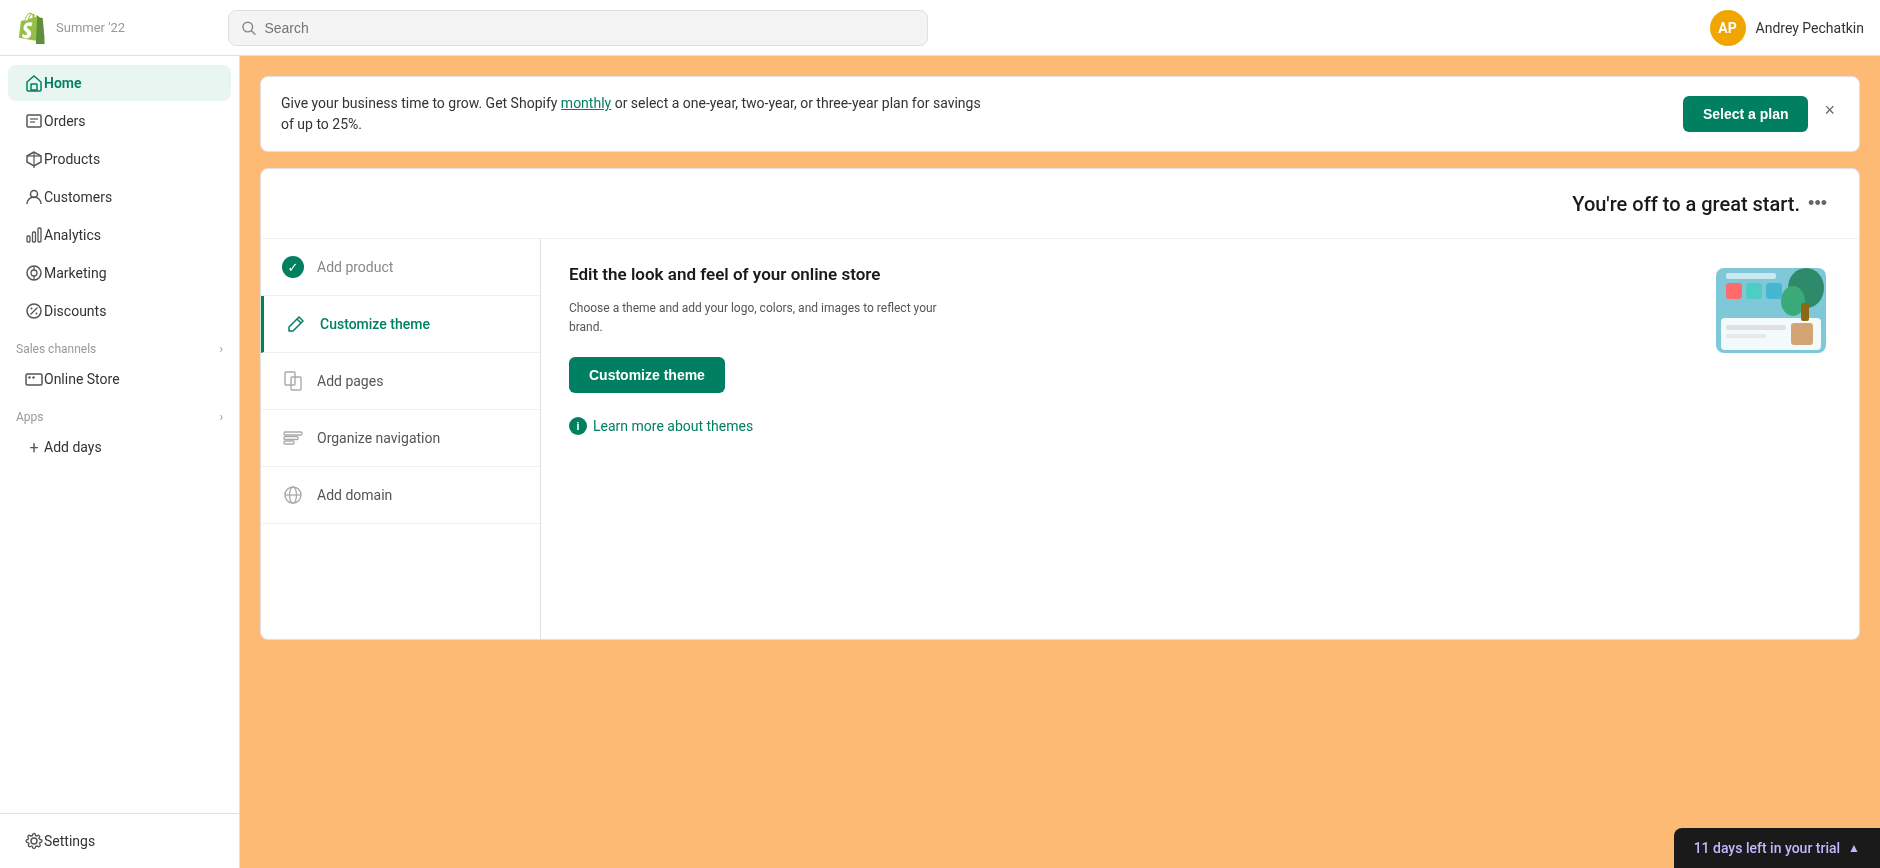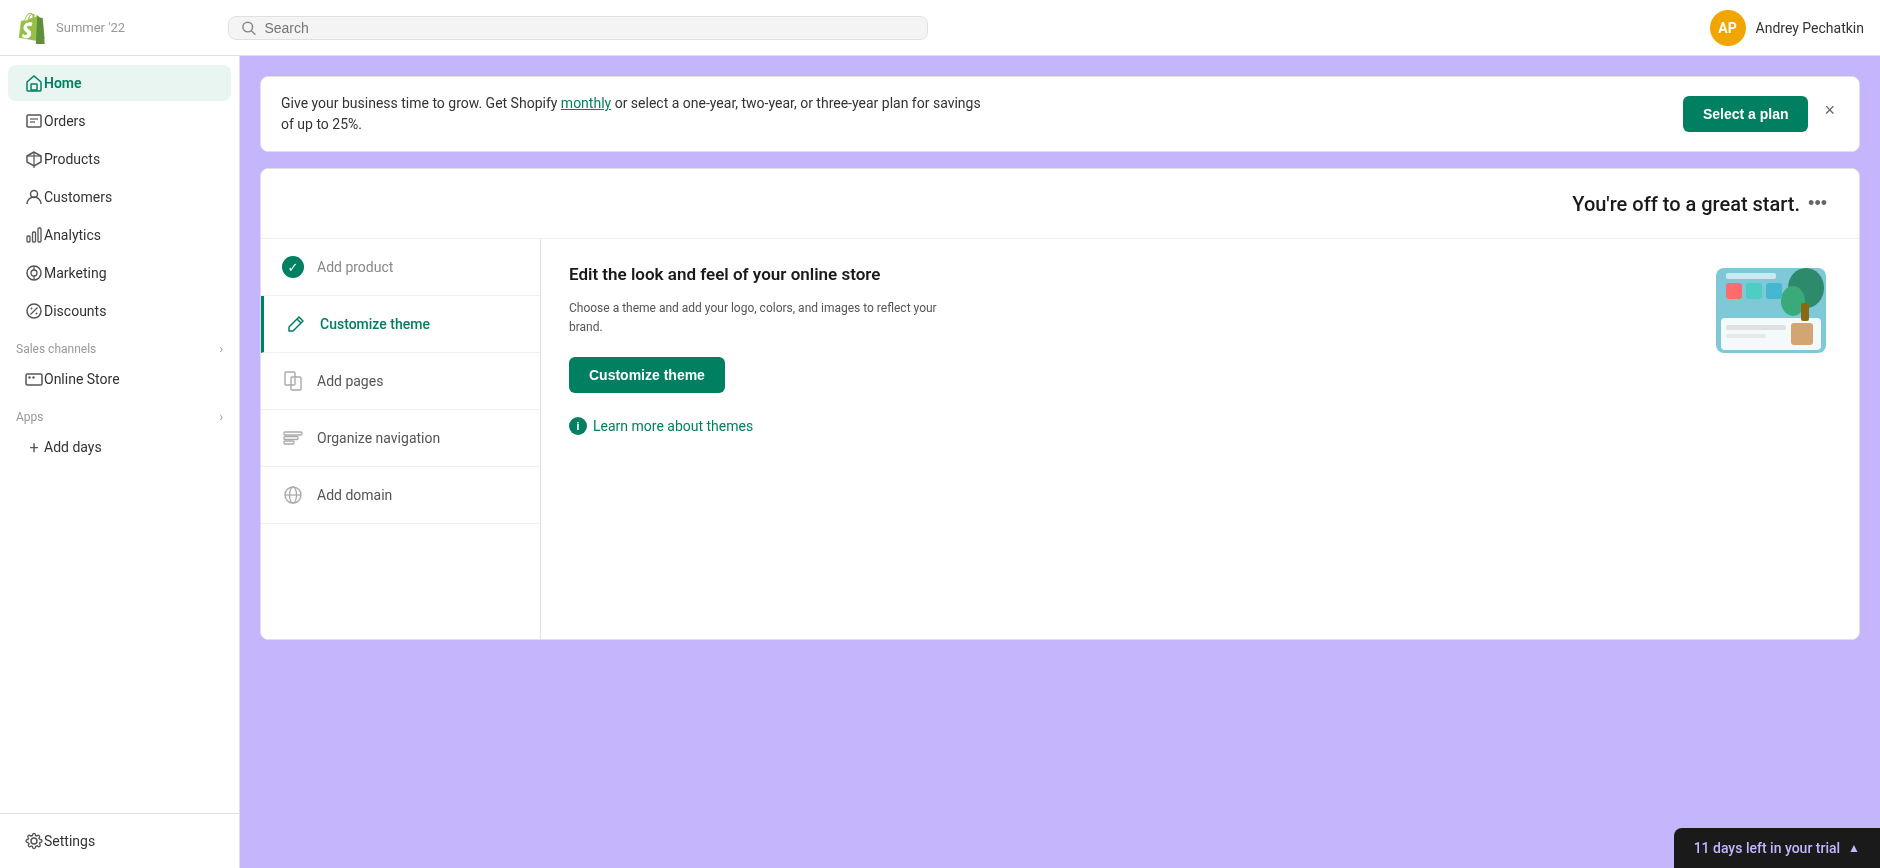--- a/index.html
+++ b/index.html
@@ -2,40 +2,40 @@
 <html><head>
   <meta charset="utf-8">
   <style>
     * { box-sizing: border-box; margin: 0; padding: 0; }
     body { font-family: -apple-system, BlinkMacSystemFont, 'Segoe UI', Roboto, sans-serif; background: #f1f1f1; display: flex; flex-direction: column; height: 868px; overflow: hidden; }
 
     
     .topbar { background: #fff; border-bottom: 1px solid #e0e0e0; height: 56px; display: flex; align-items: center; padding: 0 16px; gap: 12px; flex-shrink: 0; }
     .logo-area { display: flex; align-items: center; gap: 8px; width: 200px; }
     .logo-icon { width: 32px; height: 32px; }
-    .search-bar { flex: 1; max-width: 700px; background: #f4f4f4; border: 1px solid #e0e0e0; border-radius: 8px; display: flex; align-items: center; padding: 0 12px; height: 24px; gap: 8px; }
+    .search-bar { flex: 1; max-width: 700px; background: #f4f4f4; border: 1px solid #e0e0e0; border-radius: 8px; display: flex; align-items: center; padding: 0 12px; height: 36px; gap: 8px; }
     .search-bar input { border: none; background: transparent; outline: none; font-size: 14px; color: #333; width: 100%; }
     .user-area { margin-left: auto; display: flex; align-items: center; gap: 10px; }
     .avatar { width: 36px; height: 36px; border-radius: 50%; background: #f0a500; display: flex; align-items: center; justify-content: center; font-weight: 700; font-size: 14px; color: #fff; }
 
     
     .main-layout { display: flex; flex: 1; overflow: hidden; }
 
     
     .sidebar { width: 240px; background: #fff; border-right: 1px solid #e0e0e0; display: flex; flex-direction: column; padding: 8px 0; flex-shrink: 0; overflow-y: auto; }
     .nav-item { display: flex; align-items: center; padding: 8px 16px; cursor: pointer; font-size: 14px; color: #333; border-radius: 8px; margin: 1px 8px; }
     .nav-item.active { background: #e8f5f0; color: #008060; font-weight: 600; }
     .nav-item.active .nav-icon { color: #008060; }
     .nav-icon { width: 20px; height: 20px; display: flex; align-items: center; justify-content: center; color: #555; flex-shrink: 0; }
     .nav-section-title { font-size: 12px; color: #999; padding: 12px 16px 4px; display: flex; align-items: center; justify-content: space-between; }
     .nav-section-title .chevron { color: #999; font-size: 12px; }
     .sidebar-bottom { margin-top: auto; border-top: 1px solid #e0e0e0; padding-top: 8px; }
 
     
-    .content { flex: 1; overflow-y: auto; padding: 20px; background: #c4b5fd; }
+    .content { flex: 1; overflow-y: auto; padding: 20px; background: #fdba74; }
 
     
     .banner { background: #fff; border: 1px solid #e0e0e0; border-radius: 8px; padding: 16px 20px; display: flex; align-items: center; justify-content: space-between; margin-bottom: 16px; }
     .banner-text { font-size: 14px; color: #333; line-height: 1.5; max-width: 700px; }
     .banner-text a { color: #008060; text-decoration: underline; }
     .banner-actions { display: flex; align-items: flex-start; gap: 12px; flex-shrink: 0; }
     .btn-primary { background: #008060; color: #fff; border: none; border-radius: 6px; padding: 10px 20px; font-size: 14px; font-weight: 600; cursor: pointer; white-space: nowrap; }
     .close-btn { background: none; border: none; cursor: pointer; color: #666; font-size: 18px; padding: 4px; }
 
     

